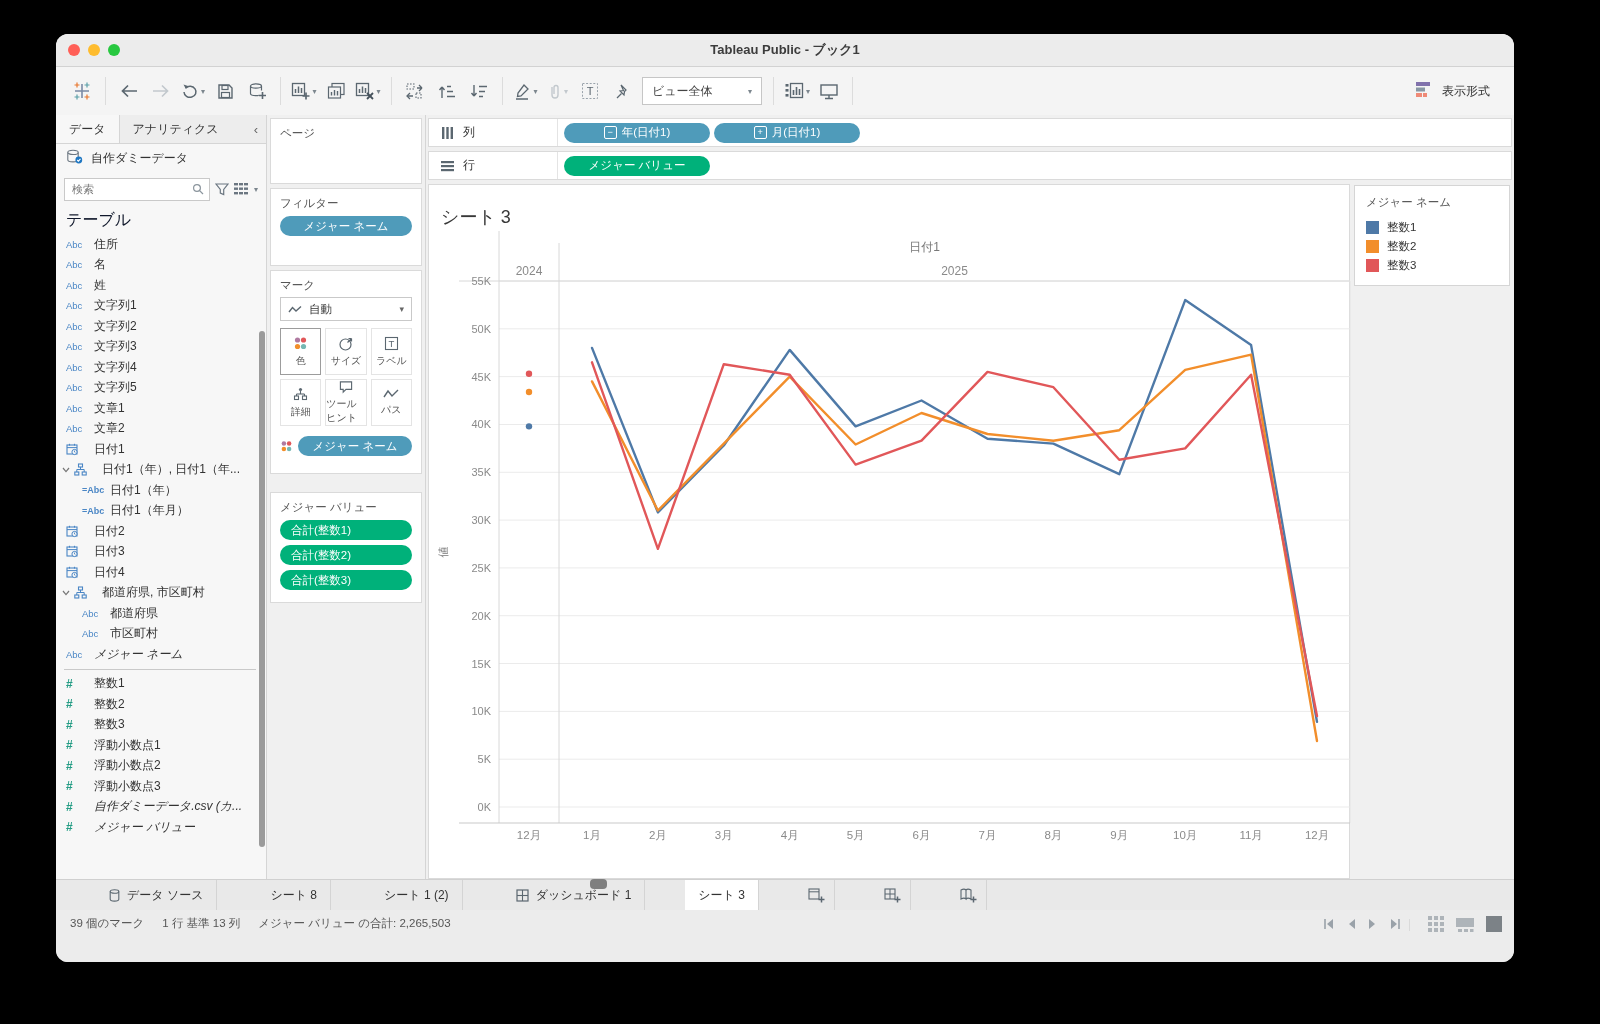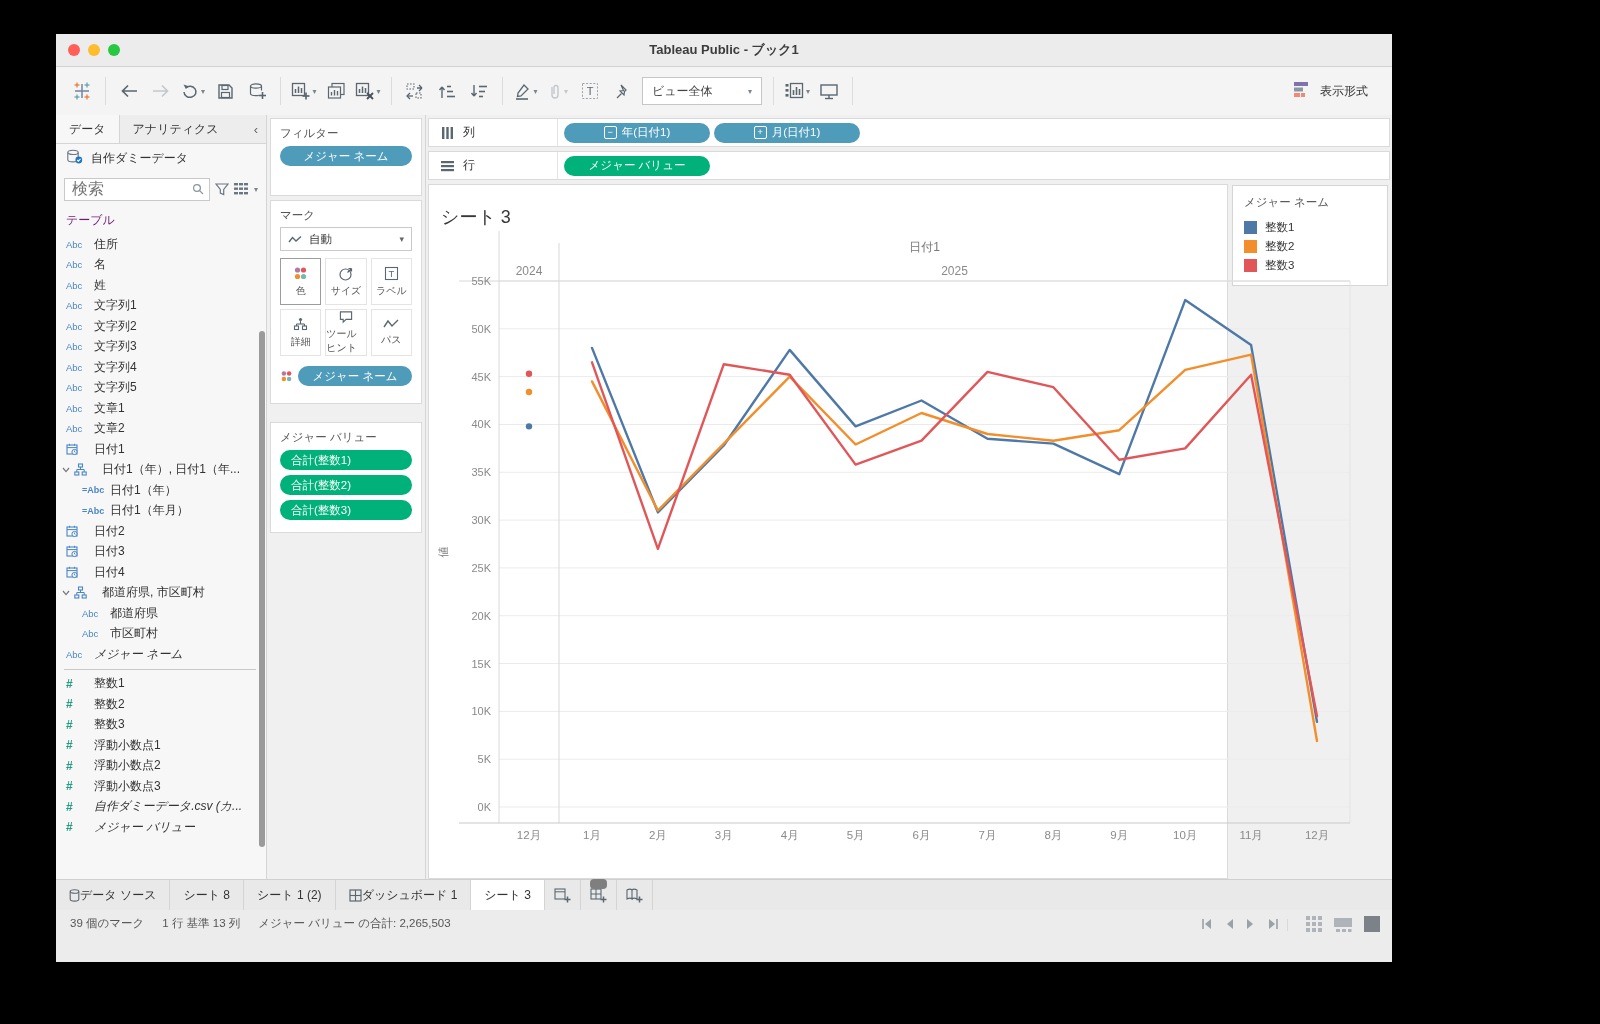--- a/index.html
+++ b/index.html
@@ -1,17 +1,17 @@
 <!DOCTYPE html>
 <html><head>
 <meta charset="utf-8">
 <style>
   html,body{margin:0;padding:0;background:#000;font-family:"Liberation Sans","DejaVu Sans",sans-serif;}
   .screen{position:relative;width:1600px;height:1024px;background:#000;overflow:hidden;}
-  .window{position:absolute;left:56px;top:34px;width:1336px;height:928px;border-radius:0;overflow:hidden;
+  .window{position:absolute;left:56px;top:34px;width:1458px;height:928px;border-radius:12px;overflow:hidden;
           background:#f0f0f0;display:flex;flex-direction:column;box-shadow:0 25px 70px rgba(0,0,0,.6);}
   
   .titlebar{flex:0 0 32px;background:#ececec;border-bottom:1px solid #d2d2d2;display:flex;align-items:center;position:relative;}
   .traffic{display:flex;gap:8px;margin-left:12px;z-index:2;}
   .light{width:12px;height:12px;border-radius:50%;}
   .title{position:absolute;left:0;right:0;text-align:center;font-size:13px;font-weight:bold;color:#3c3c3c;}
   
   .banner{flex:0 0 32px;background:#cde7f8;display:flex;align-items:center;padding:0 18px;font-size:13px;color:#1e6fae;}
   .banner .megaphone{margin-right:12px;display:flex;}
   .banner-link{margin-left:auto;color:#1e6fae;cursor:pointer;}
@@ -29,22 +29,22 @@
   .main{flex:1;display:flex;min-height:0;background:#f0f0f0;}
   
   .data-pane{flex:0 0 210px;background:#f7f7f7;border-right:1px solid #d5d5d5;display:flex;flex-direction:column;position:relative;}
   .pane-tabs{flex:0 0 28px;display:flex;align-items:stretch;border-bottom:1px solid #d5d5d5;font-size:12px;color:#333;background:#ededed;}
   .pane-tab{padding:0 13px;display:flex;align-items:center;}
   .pane-tab.active{background:#f7f7f7;border-right:1px solid #d5d5d5;}
   .pane-collapse{margin-left:auto;padding:0 8px;display:flex;align-items:center;color:#666;font-size:13px;}
   .ds-row{flex:0 0 28px;display:flex;align-items:center;gap:8px;padding:0 10px;font-size:12px;color:#333;}
   .search-row{flex:0 0 30px;display:flex;align-items:center;gap:5px;padding:2px 8px 0 8px;}
   .search-box{flex:1;height:21px;border:1px solid #c9c9c9;background:#fff;display:flex;align-items:center;padding:0 5px;}
-  .search-box input{border:0;outline:0;width:100%;font-size:16px;color:#444;background:transparent;font-family:inherit;}
-  .tables-label{flex:0 0 24px;display:flex;align-items:center;padding:4px 0 0 10px;font-size:12px;color:#701a75;}
+  .search-box input{border:0;outline:0;width:100%;font-size:11px;color:#444;background:transparent;font-family:inherit;}
+  .tables-label{flex:0 0 24px;display:flex;align-items:center;padding:4px 0 0 10px;font-size:16px;color:#0f172a;}
   .fields{flex:1;overflow:hidden;padding-top:2px;}
   .field-row{height:20.5px;display:flex;align-items:center;padding-left:10px;font-size:12px;color:#333;white-space:nowrap;}
   .field-row .fcaret{width:12px;margin-left:-4px;color:#777;display:flex;}
   .field-icon{width:28px;flex:0 0 28px;display:flex;justify-content:flex-start;align-items:center;}
   .fi-abc{color:#4a86c5;font-size:9.5px;font-weight:normal;}
   .fi-calc{color:#4a86c5;font-size:9px;font-weight:bold;}
   .fi-num{color:#259d85;font-size:12px;font-weight:bold;}
   .field-label{overflow:hidden;text-overflow:ellipsis;}
   .field-label.italic{font-style:italic;}
   .f-sep{height:1px;background:#c9c9c9;margin:4px 10px 4px 8px;}
@@ -75,21 +75,21 @@
   .chart-region{flex:1;background:#fff;border:1px solid #dadada;position:relative;min-width:0;}
   .sheet-title{position:absolute;left:12px;top:20px;font-size:18px;color:#383838;}
   .legend-strip{flex:0 0 156px;padding:1px 2px 0 4px;}
   .legend-card{background:#fff;border:1px solid #d5d5d5;padding:9px 6px 10px 11px;font-size:11.5px;color:#555;}
   .legend-title{margin-bottom:8px;}
   .legend-item{display:flex;align-items:center;gap:8px;height:19px;color:#333;}
   .swatch{width:13px;height:13px;flex:0 0 13px;}
   .hthumb{position:absolute;left:534px;top:845px;width:17px;height:10px;background:#7f7f7f;border-radius:4px;z-index:5;}
   
   .tabs-bar{flex:0 0 30px;background:#e9e9e9;border-top:1px solid #d0d0d0;display:flex;align-items:stretch;font-size:12px;color:#333;}
-  .sheet-tab{display:flex;align-items:center;padding:0 13px;border-right:1px solid #d4d4d4;white-space:nowrap;}
+  .sheet-tab{display:flex;align-items:center;gap:7px;padding:0 13px;border-right:1px solid #d4d4d4;white-space:nowrap;margin-left:40px;}
   .sheet-tab.active{background:#fff;}
   .sheet-tab.iconic{padding:0 9px;}
   
   .status-bar{flex:0 0 46px;background:#ececec;display:flex;align-items:flex-start;padding:6px 12px 0 14px;font-size:11.5px;color:#555;}
   .status-left{display:flex;gap:18px;}
   .status-right{margin-left:auto;display:flex;align-items:center;gap:18px;}
   .navgrp{display:flex;align-items:center;gap:12px;padding-right:8px;border-right:1px solid #dadada;}
   .viewicons{display:flex;align-items:center;gap:12px;}
   text{font-family:"Liberation Sans","DejaVu Sans",sans-serif;}
 </style>
@@ -584,20 +584,23 @@
               <span class="field-icon">
                 <span class="fi-num">#</span>
               </span>
               <span class="field-label italic">メジャー バリュー</span>
             </div>
           </div>
         <div class="vthumb"></div>
       </div>
 
       <div class="cards-pane">
+        <div class="card" style="height:50px">
+          <div class="card-title">ページ</div>
+        </div>
         <div class="card" style="height:62px">
           <div class="card-title">フィルター</div>
           <div class="pill">メジャー ネーム</div>
         </div>
         <div class="card" style="height:188px">
           <div class="card-title">マーク</div>
           <div class="mark-dd">
             <svg width="14" height="9" viewBox="0 0 14 9">
                 <polyline points="1,7 4.5,2.5 8,6 13,1.5" fill="none" stroke="#5b6770" stroke-width="1.4"></polyline>
               </svg>

